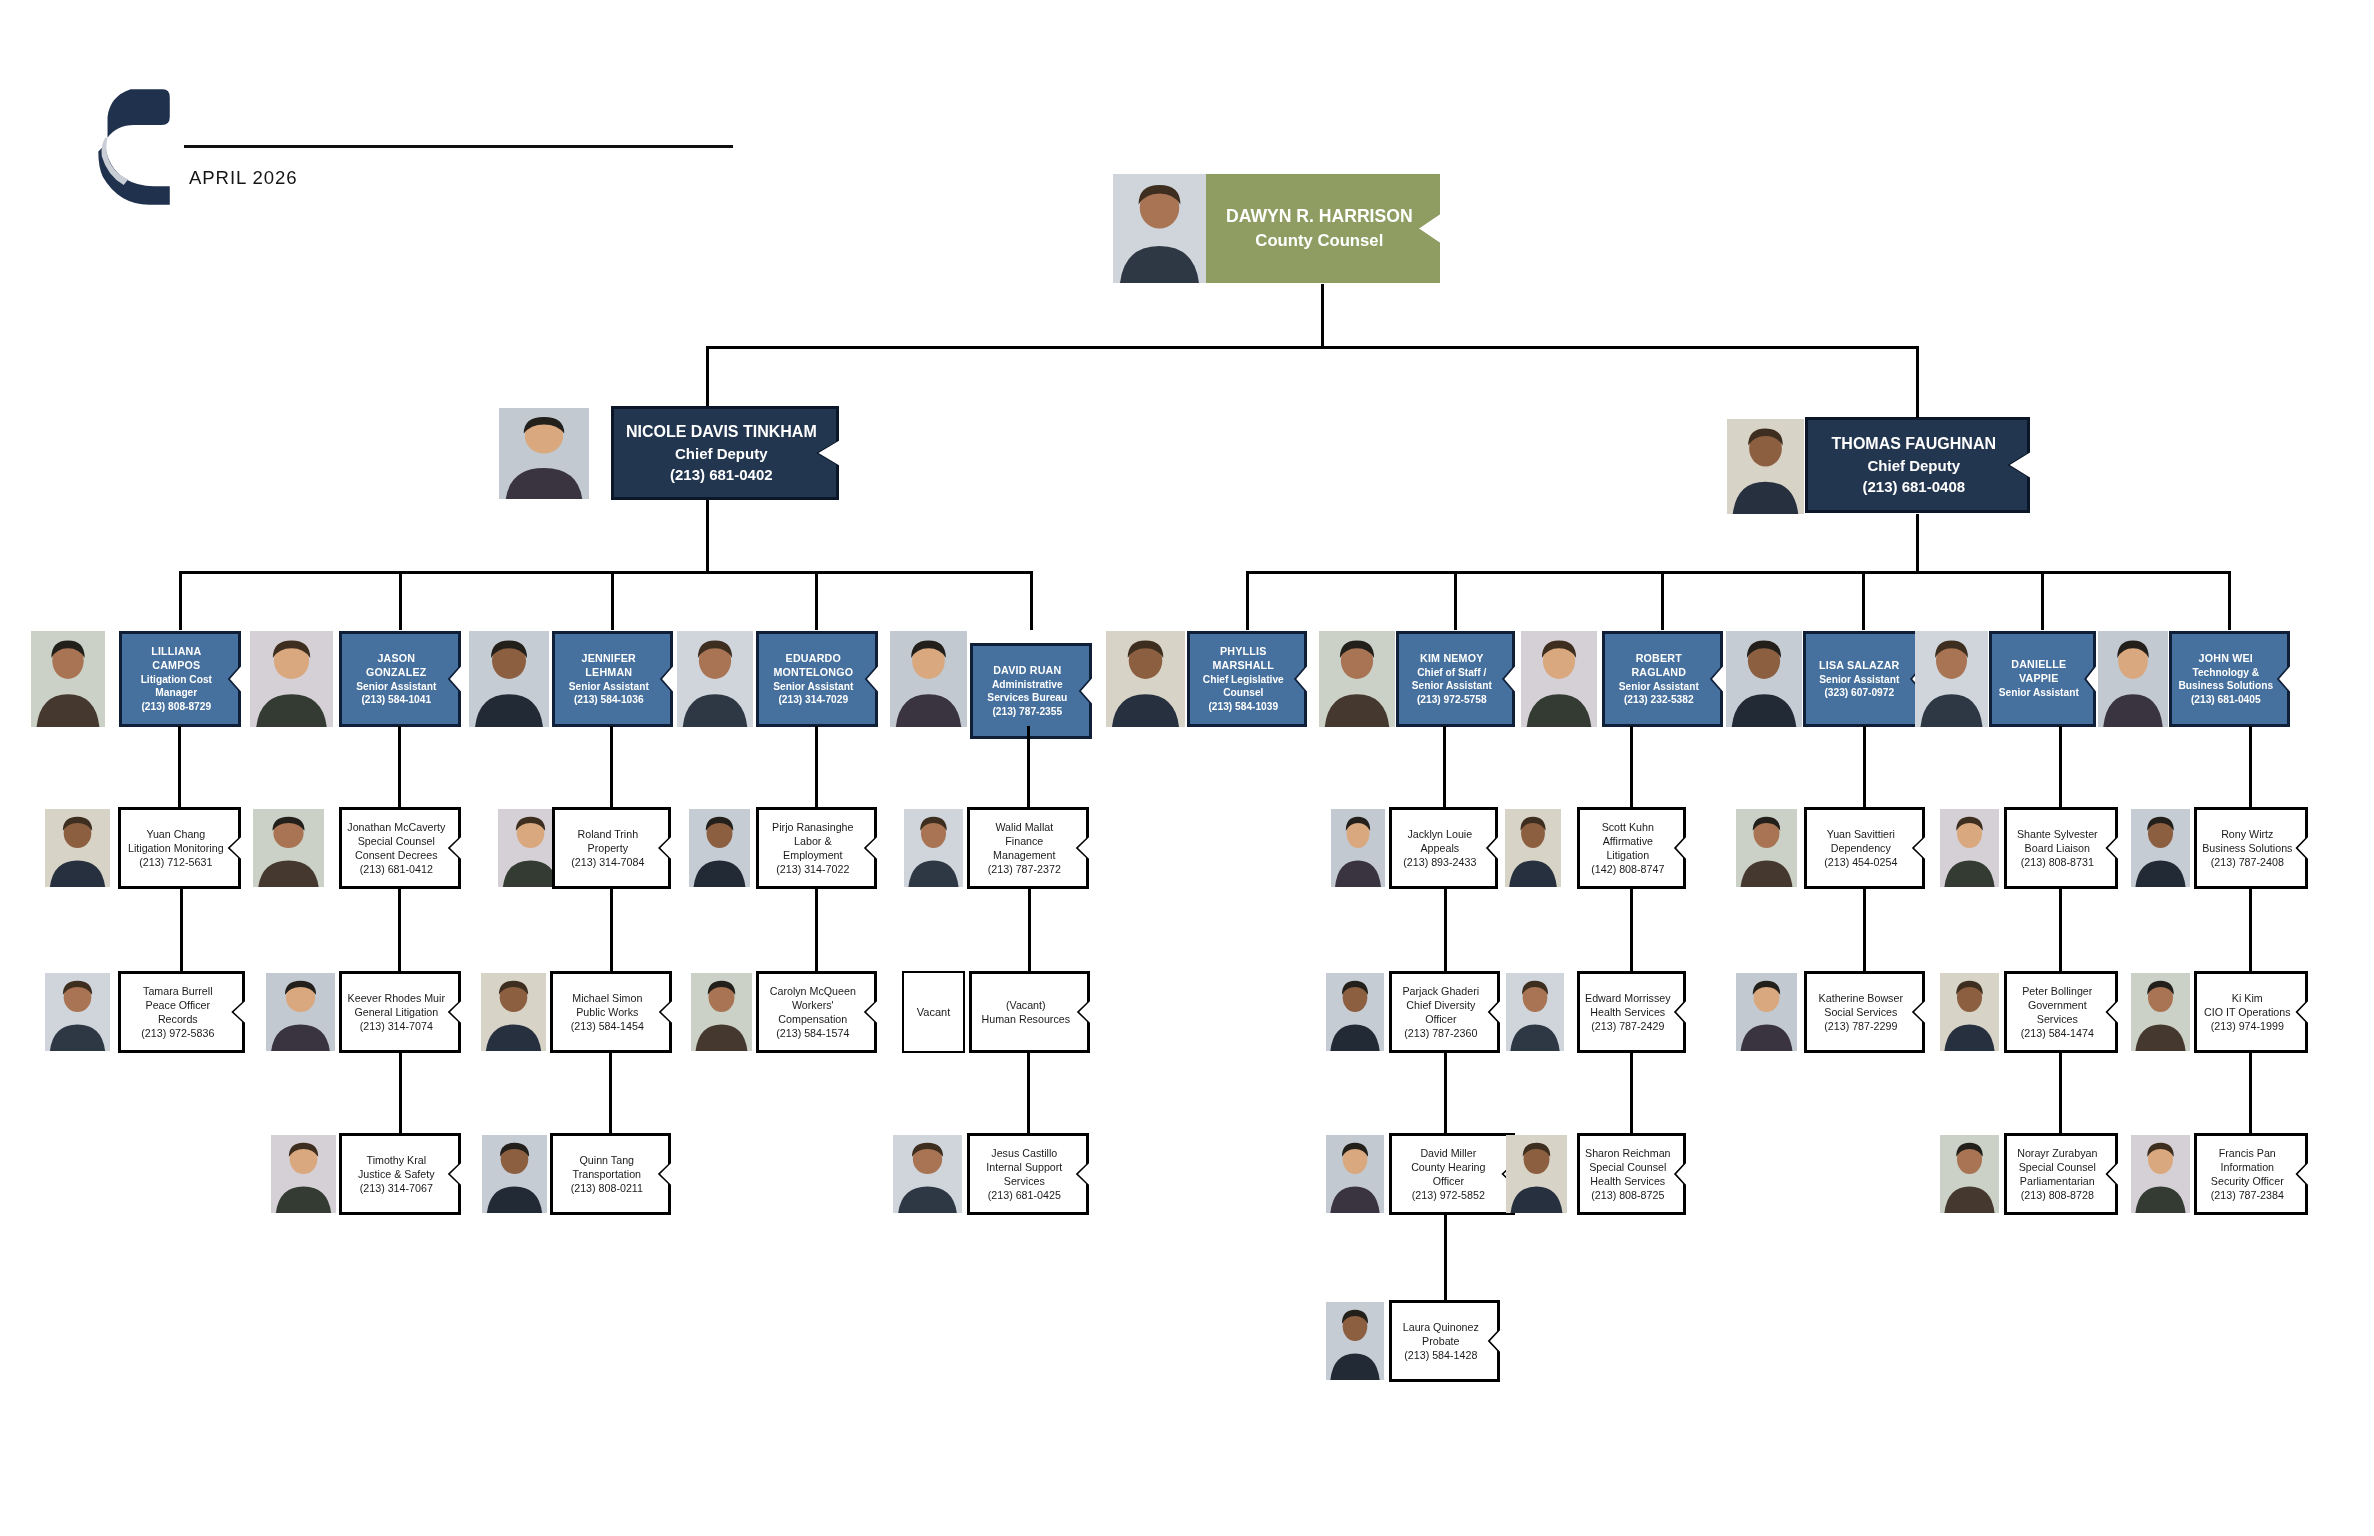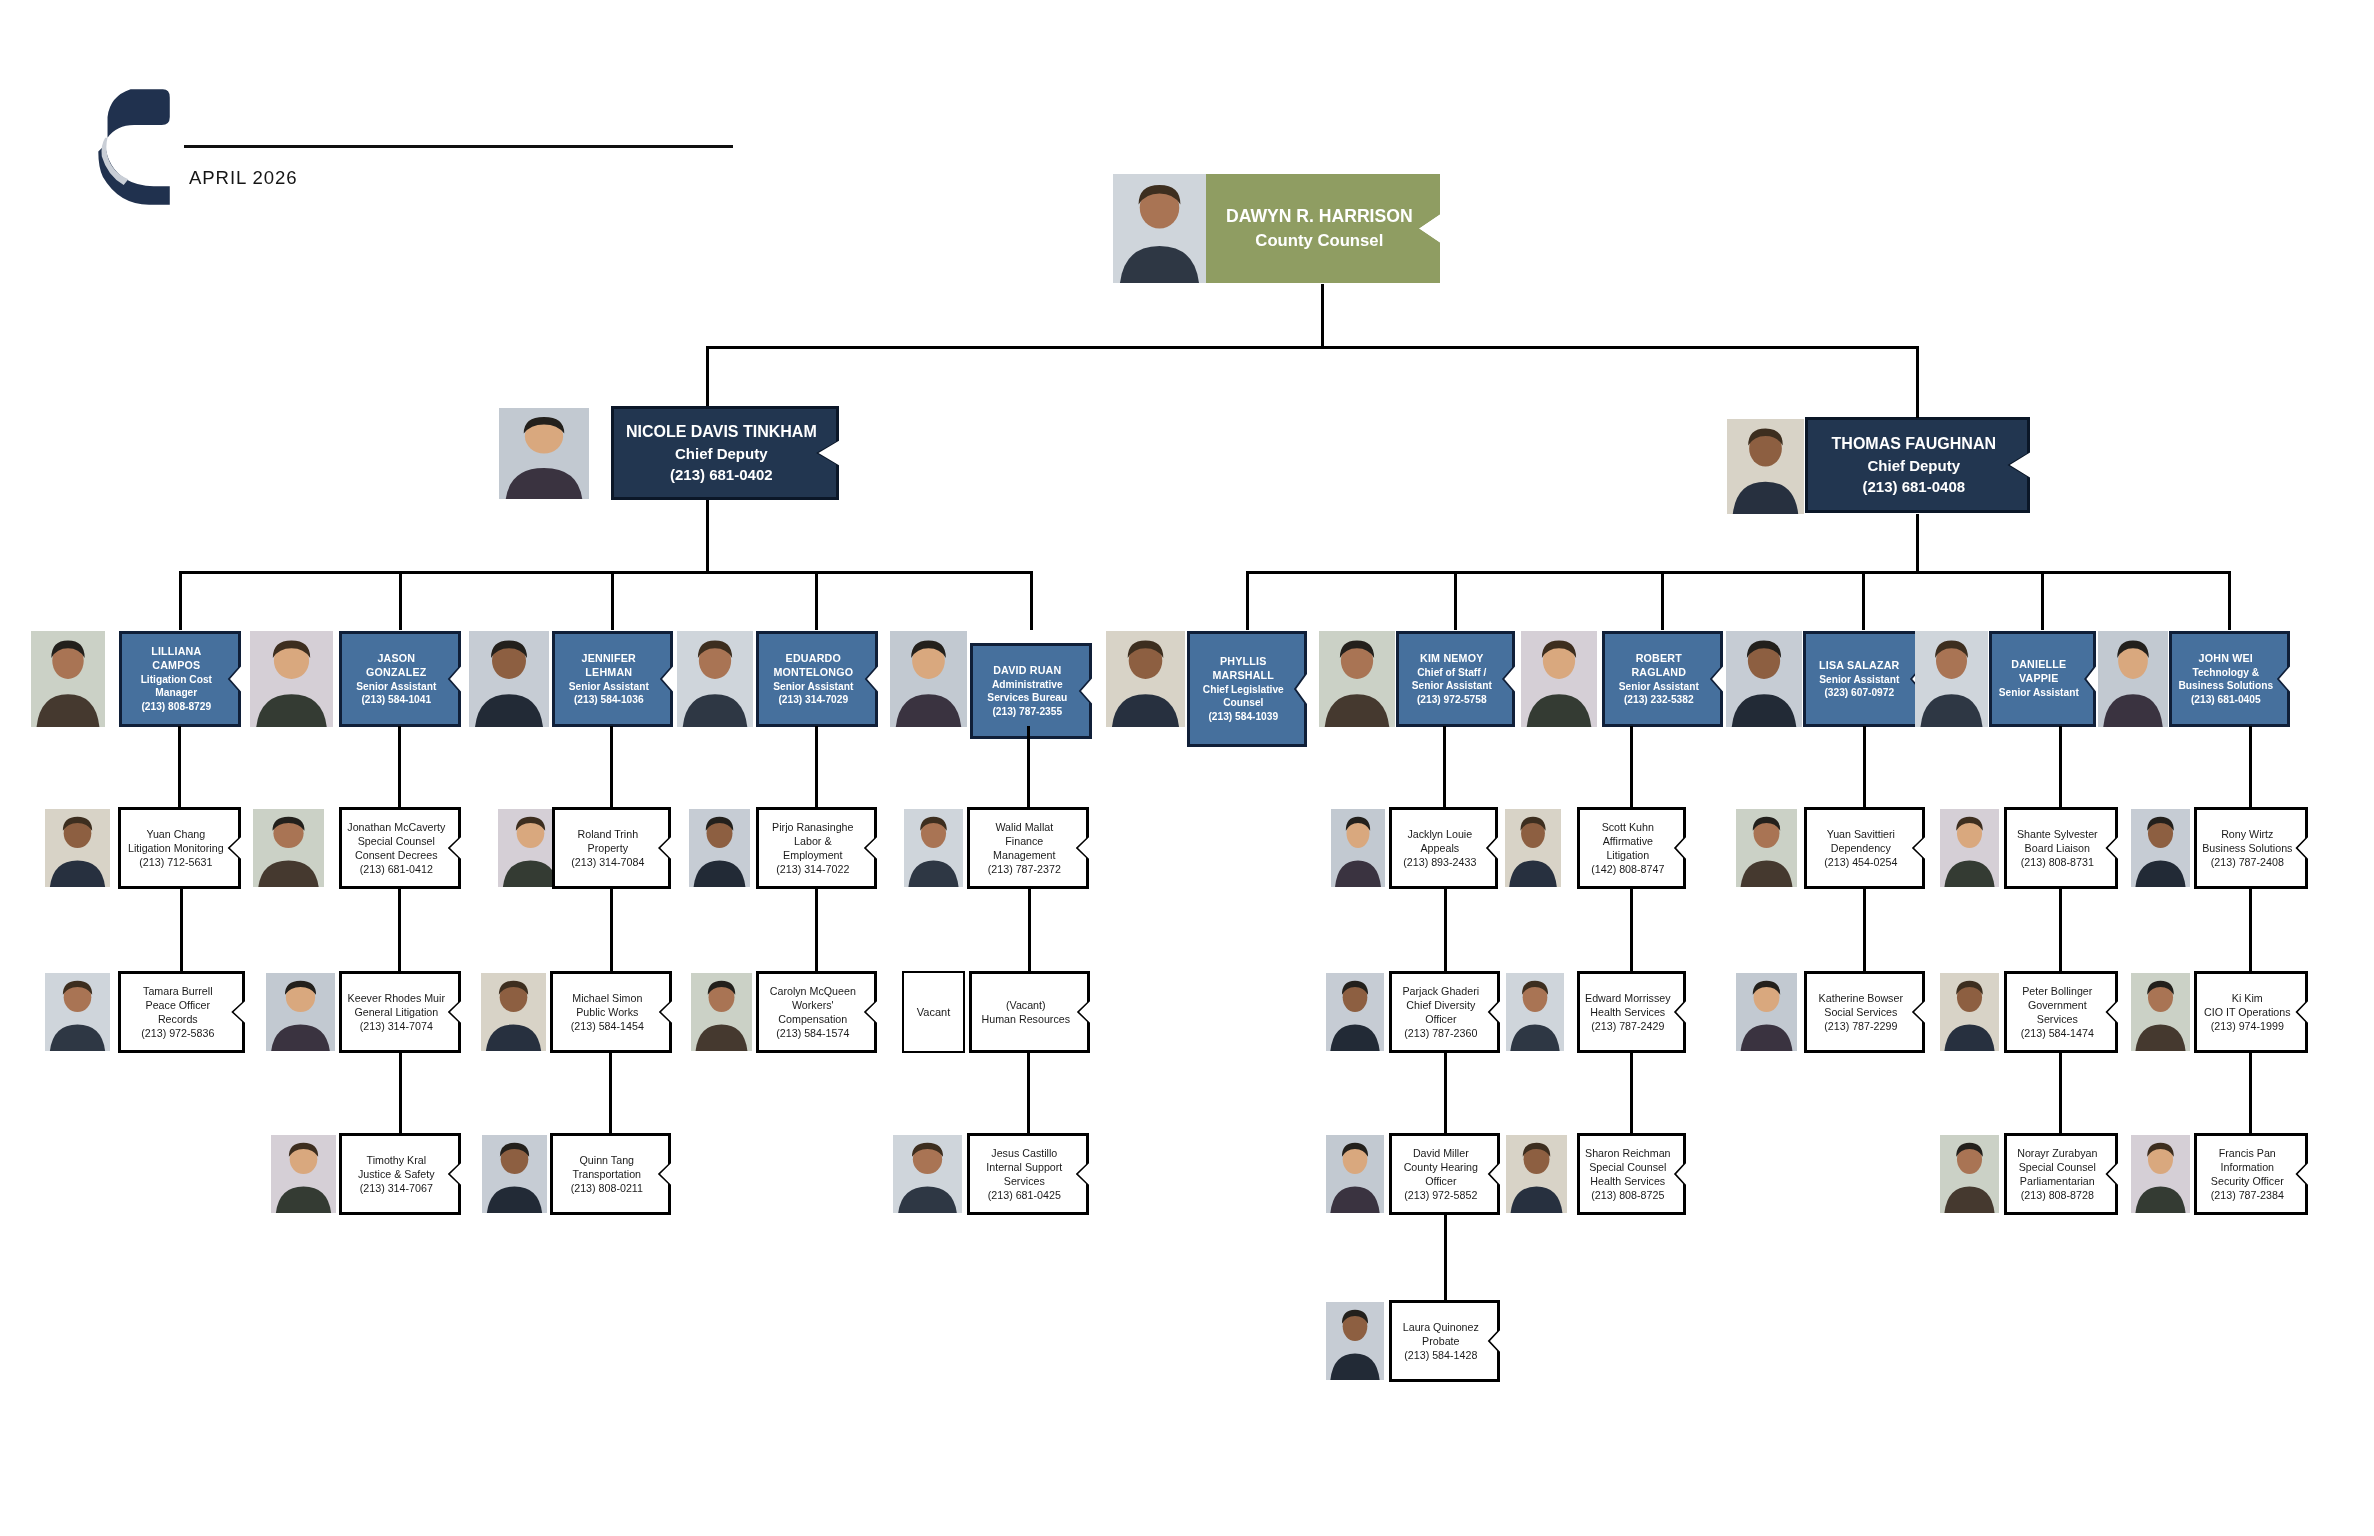--- a/index.html
+++ b/index.html
@@ -158,21 +158,21 @@
           <div class="rl">Administrative Services Bureau</div>
           <div class="rl">(213) 787-2355</div>
         </div>
       </div>
       <div class="photo" style="position: absolute; left: 1106px; top: 631px; width: 79px; height: 96px;"><svg viewBox="0 0 40 50" width="100%" height="100%" preserveAspectRatio="none">
           <rect width="40" height="50" fill="#d8d3c7"></rect>
           <ellipse cx="20" cy="15.5" rx="8.5" ry="9.5" fill="#8d5f41"></ellipse>
           <path d="M11 14 Q11 5 20 5 Q29 5 29 14 Q26 9 20 9 Q14 9 11 14 Z" fill="#3d2e1f"></path>
           <path d="M3 50 Q5 33 20 33 Q35 33 37 50 Z" fill="#27303f"></path>
         </svg></div>
-      <div class="nbox blue lvl-div" style="position: absolute; left: 1187px; top: 631px; width: 120px; height: 116px;">
+      <div class="nbox blue lvl-div" style="position: absolute; left: 1187px; top: 631px; width: 120px; height: 96px;">
         <div class="nfill">
           <div class="nm">PHYLLIS MARSHALL</div>
           <div class="rl">Chief Legislative Counsel</div>
           <div class="rl">(213) 584-1039</div>
         </div>
       </div>
       <div class="photo" style="position: absolute; left: 1319px; top: 631px; width: 76px; height: 96px;"><svg viewBox="0 0 40 50" width="100%" height="100%" preserveAspectRatio="none">
           <rect width="40" height="50" fill="#cbd1c6"></rect>
           <ellipse cx="20" cy="15.5" rx="8.5" ry="9.5" fill="#a97454"></ellipse>
           <path d="M11 14 Q11 5 20 5 Q29 5 29 14 Q26 9 20 9 Q14 9 11 14 Z" fill="#23201c"></path>
@@ -530,21 +530,21 @@
           <div class="rl">Internal Support Services</div>
           <div class="rl">(213) 681-0425</div>
         </div>
       </div>
       <div class="photo" style="position: absolute; left: 1326px; top: 1135px; width: 58px; height: 78px;"><svg viewBox="0 0 40 50" width="100%" height="100%" preserveAspectRatio="none">
           <rect width="40" height="50" fill="#c2c9d1"></rect>
           <ellipse cx="20" cy="15.5" rx="8.5" ry="9.5" fill="#d9a87e"></ellipse>
           <path d="M11 14 Q11 5 20 5 Q29 5 29 14 Q26 9 20 9 Q14 9 11 14 Z" fill="#23201c"></path>
           <path d="M3 50 Q5 33 20 33 Q35 33 37 50 Z" fill="#3a3340"></path>
         </svg></div>
-      <div class="nbox white lvl-staff" style="position: absolute; left: 1389px; top: 1133px; width: 111px; height: 82px;">
+      <div class="nbox white lvl-staff" style="position: absolute; left: 1389px; top: 1133px; width: 111px; height: 82px; padding-left: 15px;">
         <div class="nfill">
           <div class="nm">David Miller</div>
           <div class="rl">County Hearing Officer</div>
           <div class="rl">(213) 972-5852</div>
         </div>
       </div>
       <div class="photo" style="position: absolute; left: 1506px; top: 1135px; width: 61px; height: 78px;"><svg viewBox="0 0 40 50" width="100%" height="100%" preserveAspectRatio="none">
           <rect width="40" height="50" fill="#d8d3c7"></rect>
           <ellipse cx="20" cy="15.5" rx="8.5" ry="9.5" fill="#8d5f41"></ellipse>
           <path d="M11 14 Q11 5 20 5 Q29 5 29 14 Q26 9 20 9 Q14 9 11 14 Z" fill="#3d2e1f"></path>

